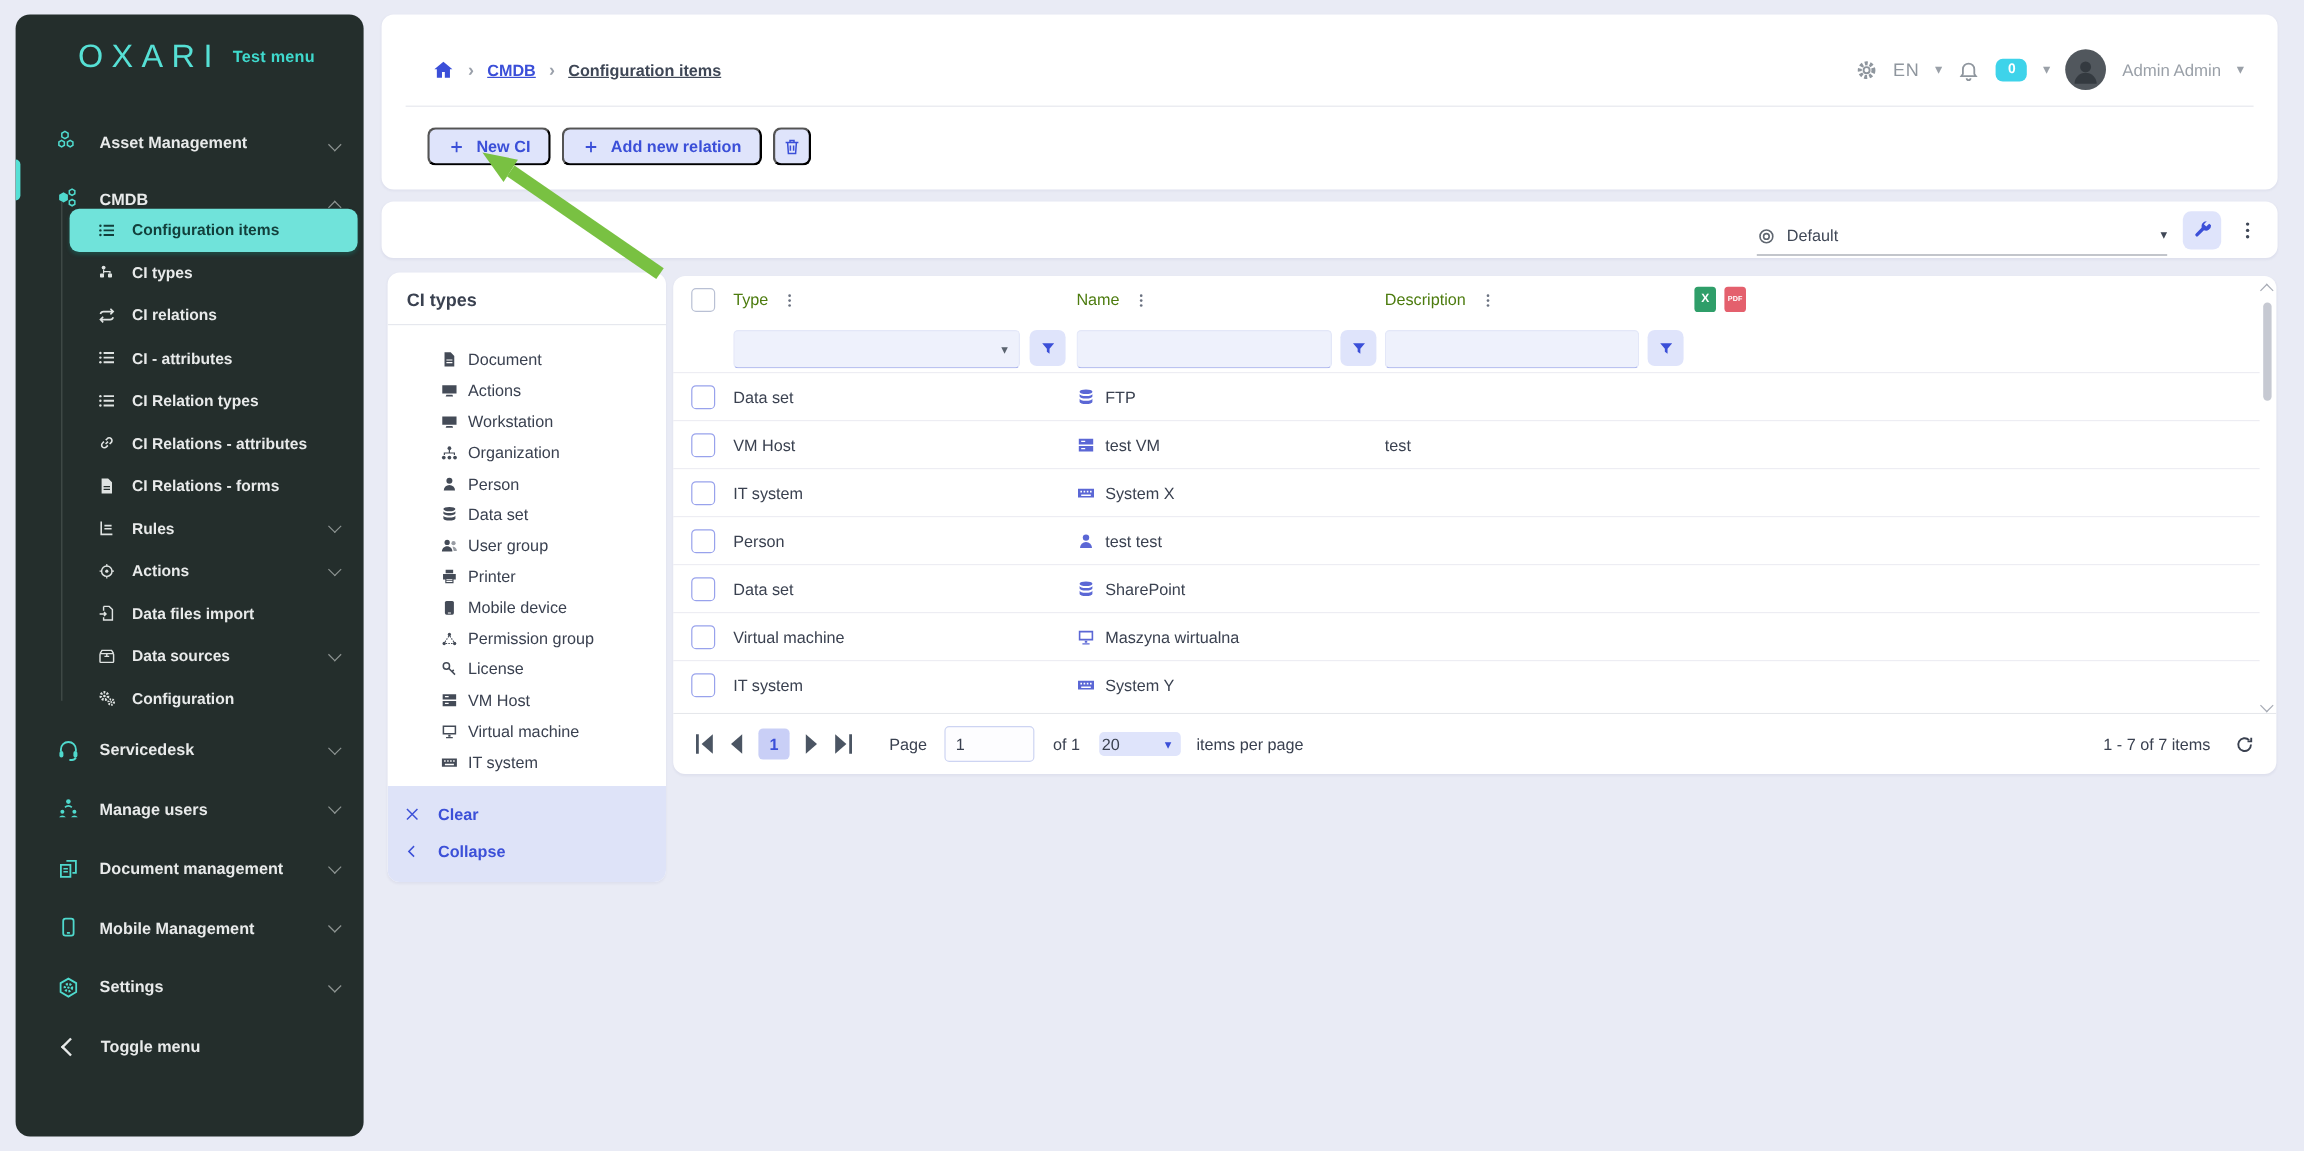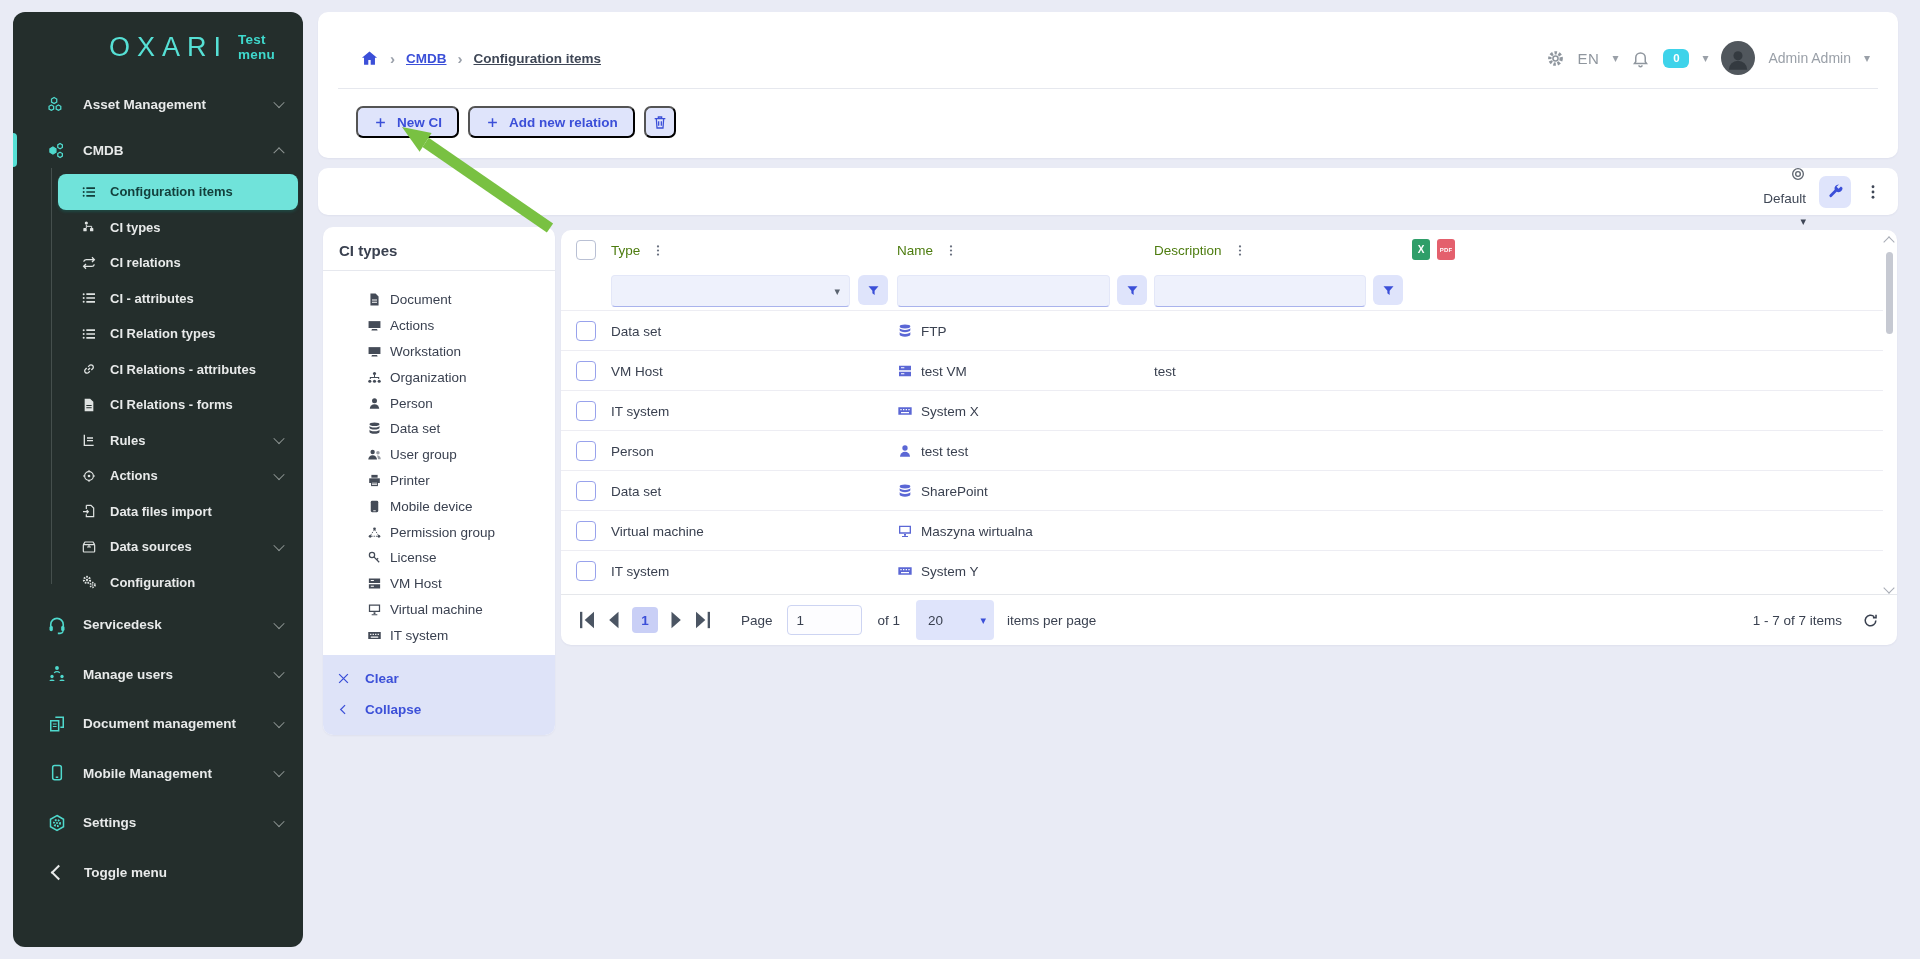--- a/index.html
+++ b/index.html
@@ -8,25 +8,25 @@
     background:#e9ebf5;font-family:"Liberation Sans",sans-serif;
     font-size:13.5px;color:#3a4150;-webkit-font-smoothing:antialiased;
   }
   .ico{display:inline-flex;width:1em;height:1em;flex:0 0 auto;}
   .ico svg{width:100%;height:100%;display:block;}
   .card{position:absolute;background:#fff;border-radius:10px;box-shadow:0 1px 2px rgba(30,40,90,.05);}
 
   
   .sidebar{position:absolute;left:13px;top:12px;width:290px;height:935px;
     background:#242e2c;border-radius:12px;color:#e8eaea;overflow:hidden;}
-  .logo-row{height:70px;display:flex;align-items:center;padding-left:52px;margin-left:44px;}
+  .logo-row{height:70px;display:flex;align-items:center;padding-left:52px;}
   .logo-text{font-size:27px;letter-spacing:7px;color:#56e0d5;font-weight:400;}
   .logo-sub{font-size:13.5px;font-weight:700;color:#3fd9cd;margin-left:10px;letter-spacing:.2px;}
   .s-item{position:relative;display:flex;align-items:center;cursor:pointer;}
-  .s-top{height:44px;padding-left:34px;font-weight:600;}
+  .s-top{height:44px;padding-left:34px;font-weight:600;align-items:flex-end;}
   .s-top.tall{height:48px;}
   .s-top .s-ico{font-size:19px;margin-right:17px;color:#cfd4d3;}
   .s-top .s-ico.teal{color:#4fd9cd;}
   .bar{position:absolute;left:0;top:50%;transform:translateY(-50%);width:4px;height:34px;
     background:#56e0d5;border-radius:0 4px 4px 0;}
   .chev{margin-left:auto;margin-right:20px;width:7px;height:7px;
     border-right:1.7px solid #8d9492;border-bottom:1.7px solid #8d9492;
     transform:rotate(45deg) translate(-1px,-1px);}
   .chev.up{transform:rotate(-135deg) translate(-2px,-2px);}
   .s-sub{position:relative;}
@@ -65,22 +65,22 @@
   .btn-row{position:absolute;left:38px;top:94px;display:flex;gap:9px;align-items:center;}
   .btn{height:32px;padding:0 15px;background:#dfe4fb;color:#3b4fd8;border-radius:7px;
     display:flex;align-items:center;gap:9px;font-weight:600;font-size:13.5px;cursor:pointer;}
   .btn .ico{font-size:15px;}
   .btn.icon-only{width:32px;padding:0;justify-content:center;}
   .btn.icon-only .ico{font-size:16px;}
 
   
   .tb-card{left:318px;top:168px;width:1580px;height:47px;}
   .view-group{position:absolute;right:16px;top:0;height:100%;display:flex;align-items:center;gap:13px;}
-  .view-select{width:342px;display:flex;align-items:flex-end;gap:9px;border-bottom:1px solid #9aa0aa;
-    padding-bottom:7px;margin-top:18px;cursor:pointer;flex-direction:column;}
+  .view-select{width:342px;display:flex;align-items:flex-start;gap:9px;border-bottom:1px solid #9aa0aa;
+    padding-bottom:7px;margin-top:18px;cursor:pointer;}
   .view-select .eye{font-size:16px;color:#5f6670;}
   .view-select .vlabel{color:#3f4756;}
   .view-select .vcaret{margin-left:auto;font-size:11px;color:#3f4756;}
   .tool-btn{width:32px;height:32px;background:#dfe4fb;border-radius:7px;display:flex;
     align-items:center;justify-content:center;cursor:pointer;}
   .tool-btn .ico{font-size:17px;color:#3b4fd8;}
   .kebab{font-size:18px;color:#3f4756;cursor:pointer;}
 
   
   .ci-panel{left:323px;top:227px;width:232px;height:508px;display:flex;flex-direction:column;overflow:hidden;}
@@ -121,22 +121,22 @@
   .pg-bar{position:absolute;left:0;right:0;bottom:0;height:50px;border-top:1px solid #e5e7eb;
     display:flex;align-items:center;padding:0 18px 0 12px;border-radius:0 0 10px 10px;}
   .pg-nav{width:28px;height:28px;display:flex;align-items:center;justify-content:center;
     color:#4b5563;font-size:13px;cursor:pointer;}
   .pg-num{width:26px;height:26px;background:#c9cff6;color:#3b4fd8;border-radius:4px;margin:0 3px;
     display:flex;align-items:center;justify-content:center;font-weight:600;cursor:pointer;}
   .pg-lbl{margin-left:24px;color:#3a4150;}
   .pg-input{width:64px;height:28px;border:1px solid #cdd4f2;border-radius:4px;background:#fdfdff;
     margin-left:14px;display:flex;align-items:center;padding-left:9px;cursor:text;}
   .pg-of{margin-left:16px;}
-  .pg-size{width:58px;height:40px;background:#dfe4fb;border-radius:4px;margin-left:16px;
-    display:flex;align-items:center;padding:0 8px 0 12px;color:#3a4150;cursor:pointer;}
+  .pg-size{width:58px;height:20px;background:#dfe4fb;border-radius:4px;margin-left:16px;
+    display:flex;align-items:center;padding:0 8px 0 2px;color:#3a4150;cursor:pointer;}
   .pg-size .caret{margin-left:auto;color:#3b4fd8;font-size:11px;}
   .pg-per{margin-left:13px;}
   .pg-range{margin-left:auto;color:#3a4150;}
   .pg-refresh{font-size:17px;color:#3a4150;margin-left:20px;cursor:pointer;}
   .vscroll{position:absolute;right:2px;top:6px;width:12px;height:358px;}
   .vs-arrow{position:absolute;left:2px;width:7px;height:7px;border-right:1.5px solid #a7abb5;border-bottom:1.5px solid #a7abb5;}
   .vs-up{top:2px;transform:rotate(-135deg);}
   .vs-dn{bottom:2px;transform:rotate(45deg);}
   .vs-thumb{position:absolute;left:3px;top:16px;width:7px;height:82px;background:#c6c9d2;border-radius:4px;cursor:grab;}
 

